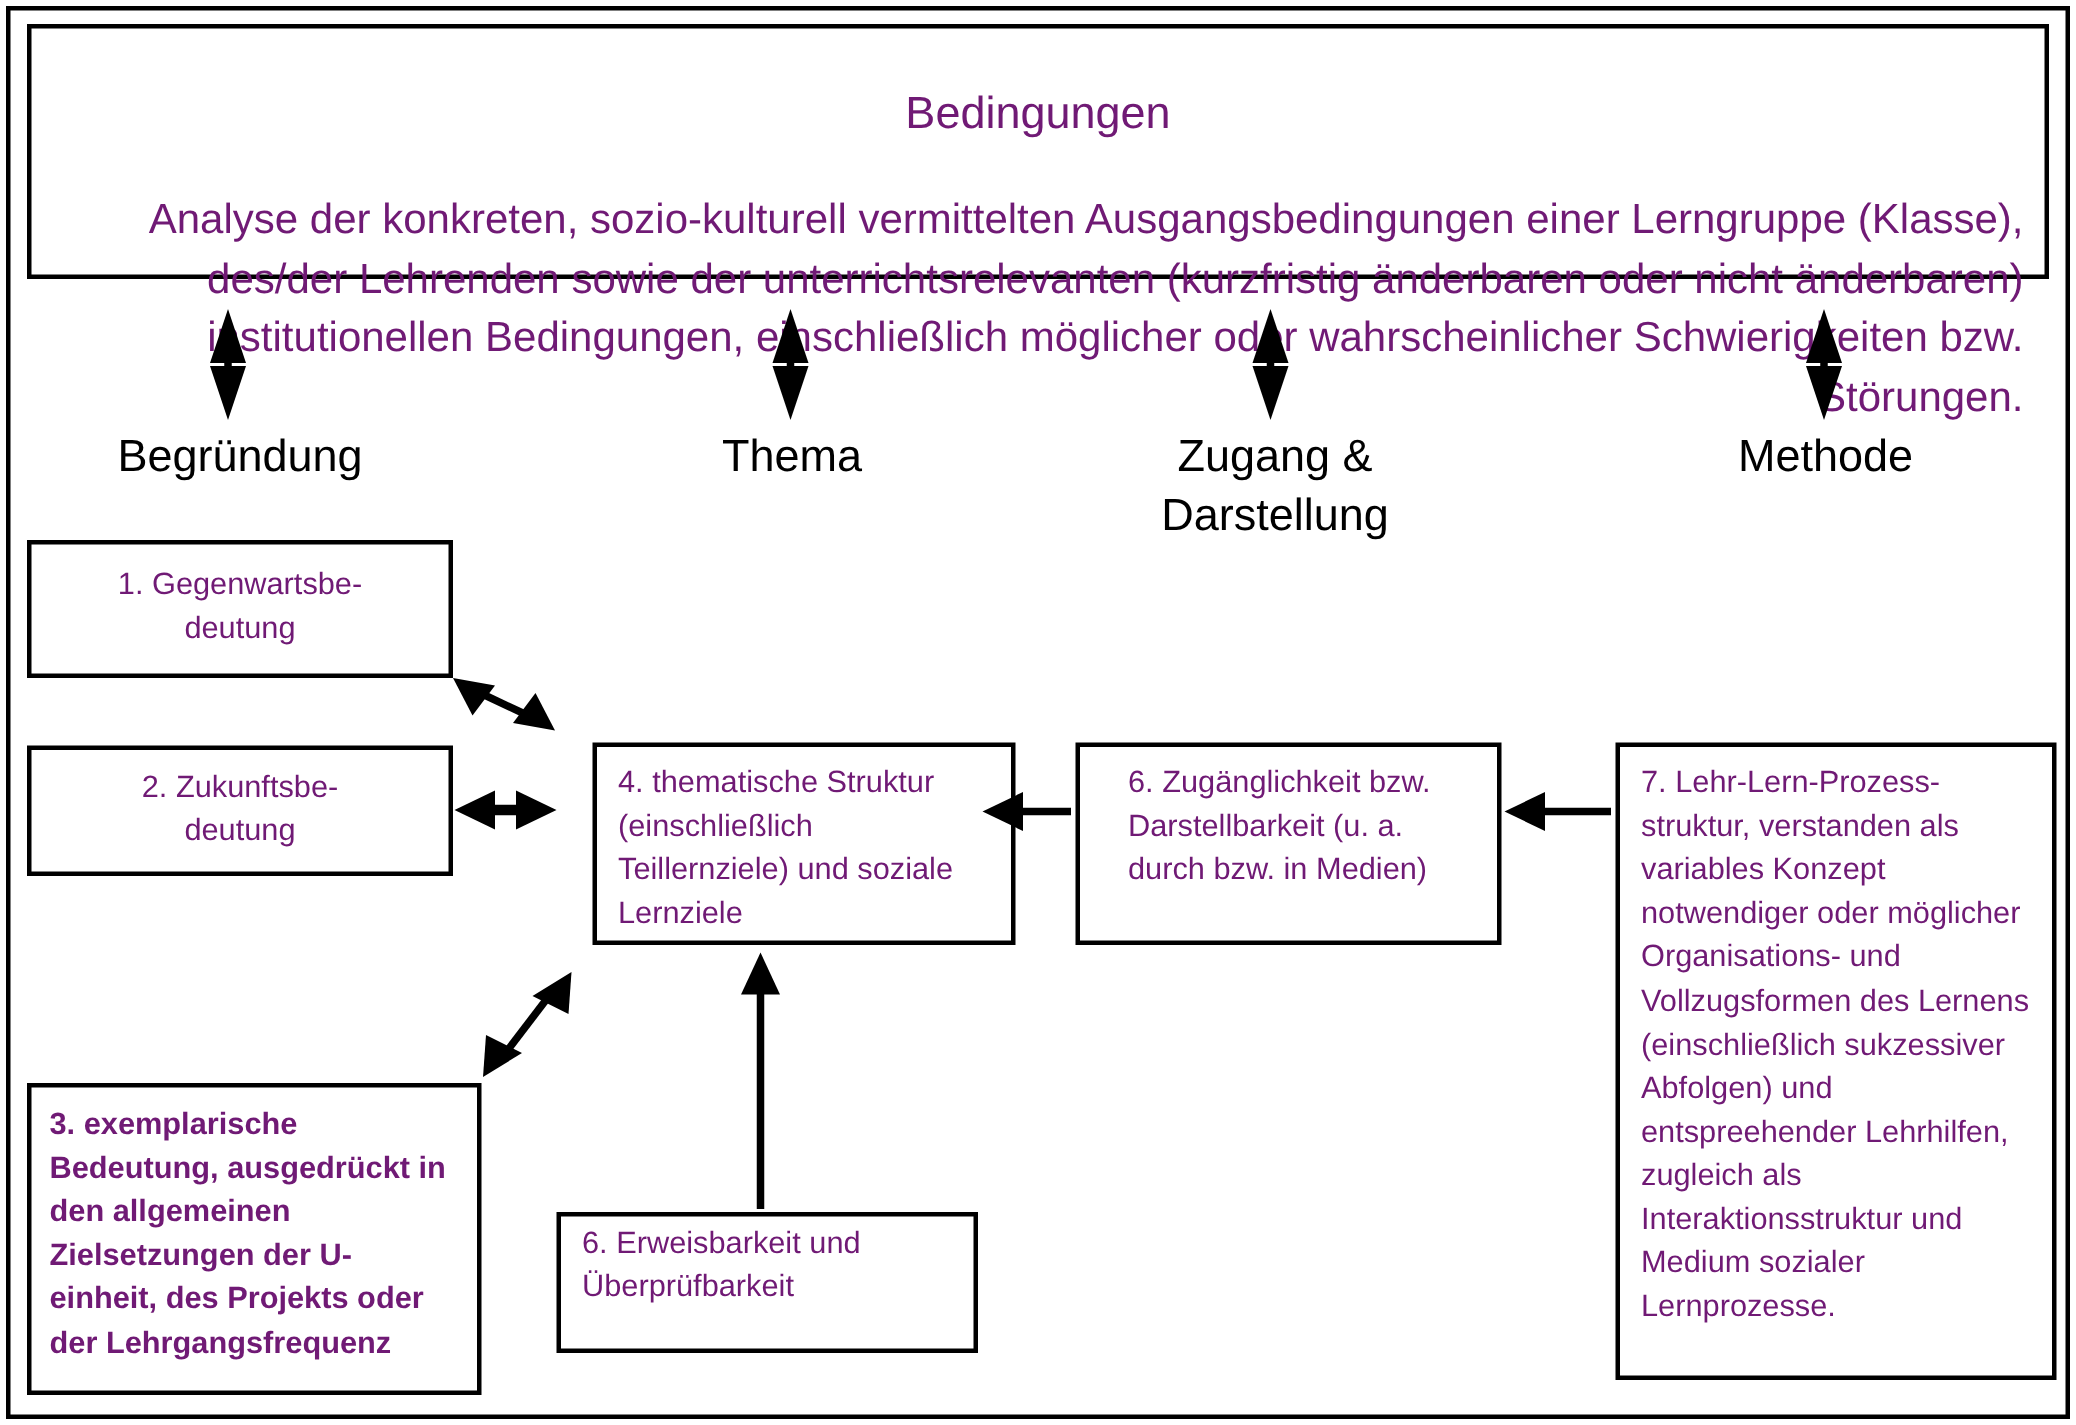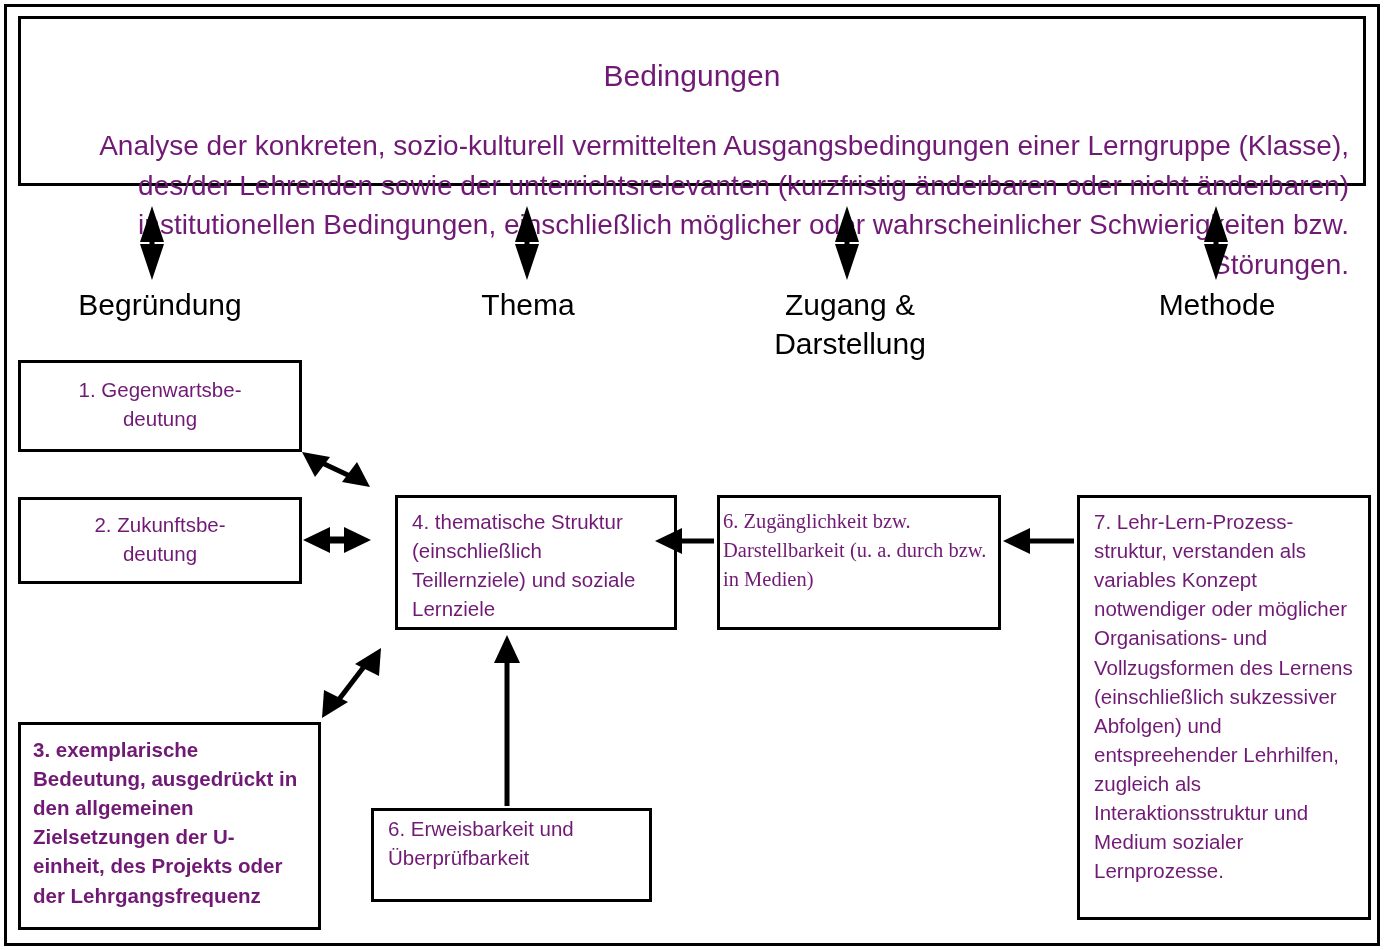--- a/index.html
+++ b/index.html
@@ -68,21 +68,21 @@
     text-align: center;
     white-space: pre-line;
     transform: translateX(-50%);
   }
 
   
   .b1 { left: 18px;  top: 360px; width: 284px; height: 92px; text-align: center; padding: 12px 8px; }
   .b2 { left: 18px;  top: 497px; width: 284px; height: 87px; text-align: center; padding: 10px 8px; }
   .b3 { left: 18px;  top: 722px; width: 303px; height: 208px; text-align: left; padding: 10px 12px; font-weight: bold; }
   .b4 { left: 374px; top: 495px; width: 282px; height: 135px; text-align: left; padding: 9px 14px; margin-left: 21px; }
-  .b6a{ left: 717px; top: 495px; width: 284px; height: 135px; text-align: left; padding: 9px 3px; font-family: Liberation Serif, serif; }
+  .b6a{ left: 717px; top: 495px; width: 284px; height: 135px; text-align: left; padding: 9px 32px; }
   .b6b{ left: 371px; top: 808px; width: 281px; height: 94px; text-align: left; padding: 3px 14px; }
   .b7 { left: 1077px;top: 495px; width: 294px; height: 425px; text-align: left; padding: 9px 14px; }
 
   svg.arrows {
     position: absolute;
     left: 0; top: 0;
     width: 1384px; height: 950px;
     pointer-events: none;
   }
 </style>

